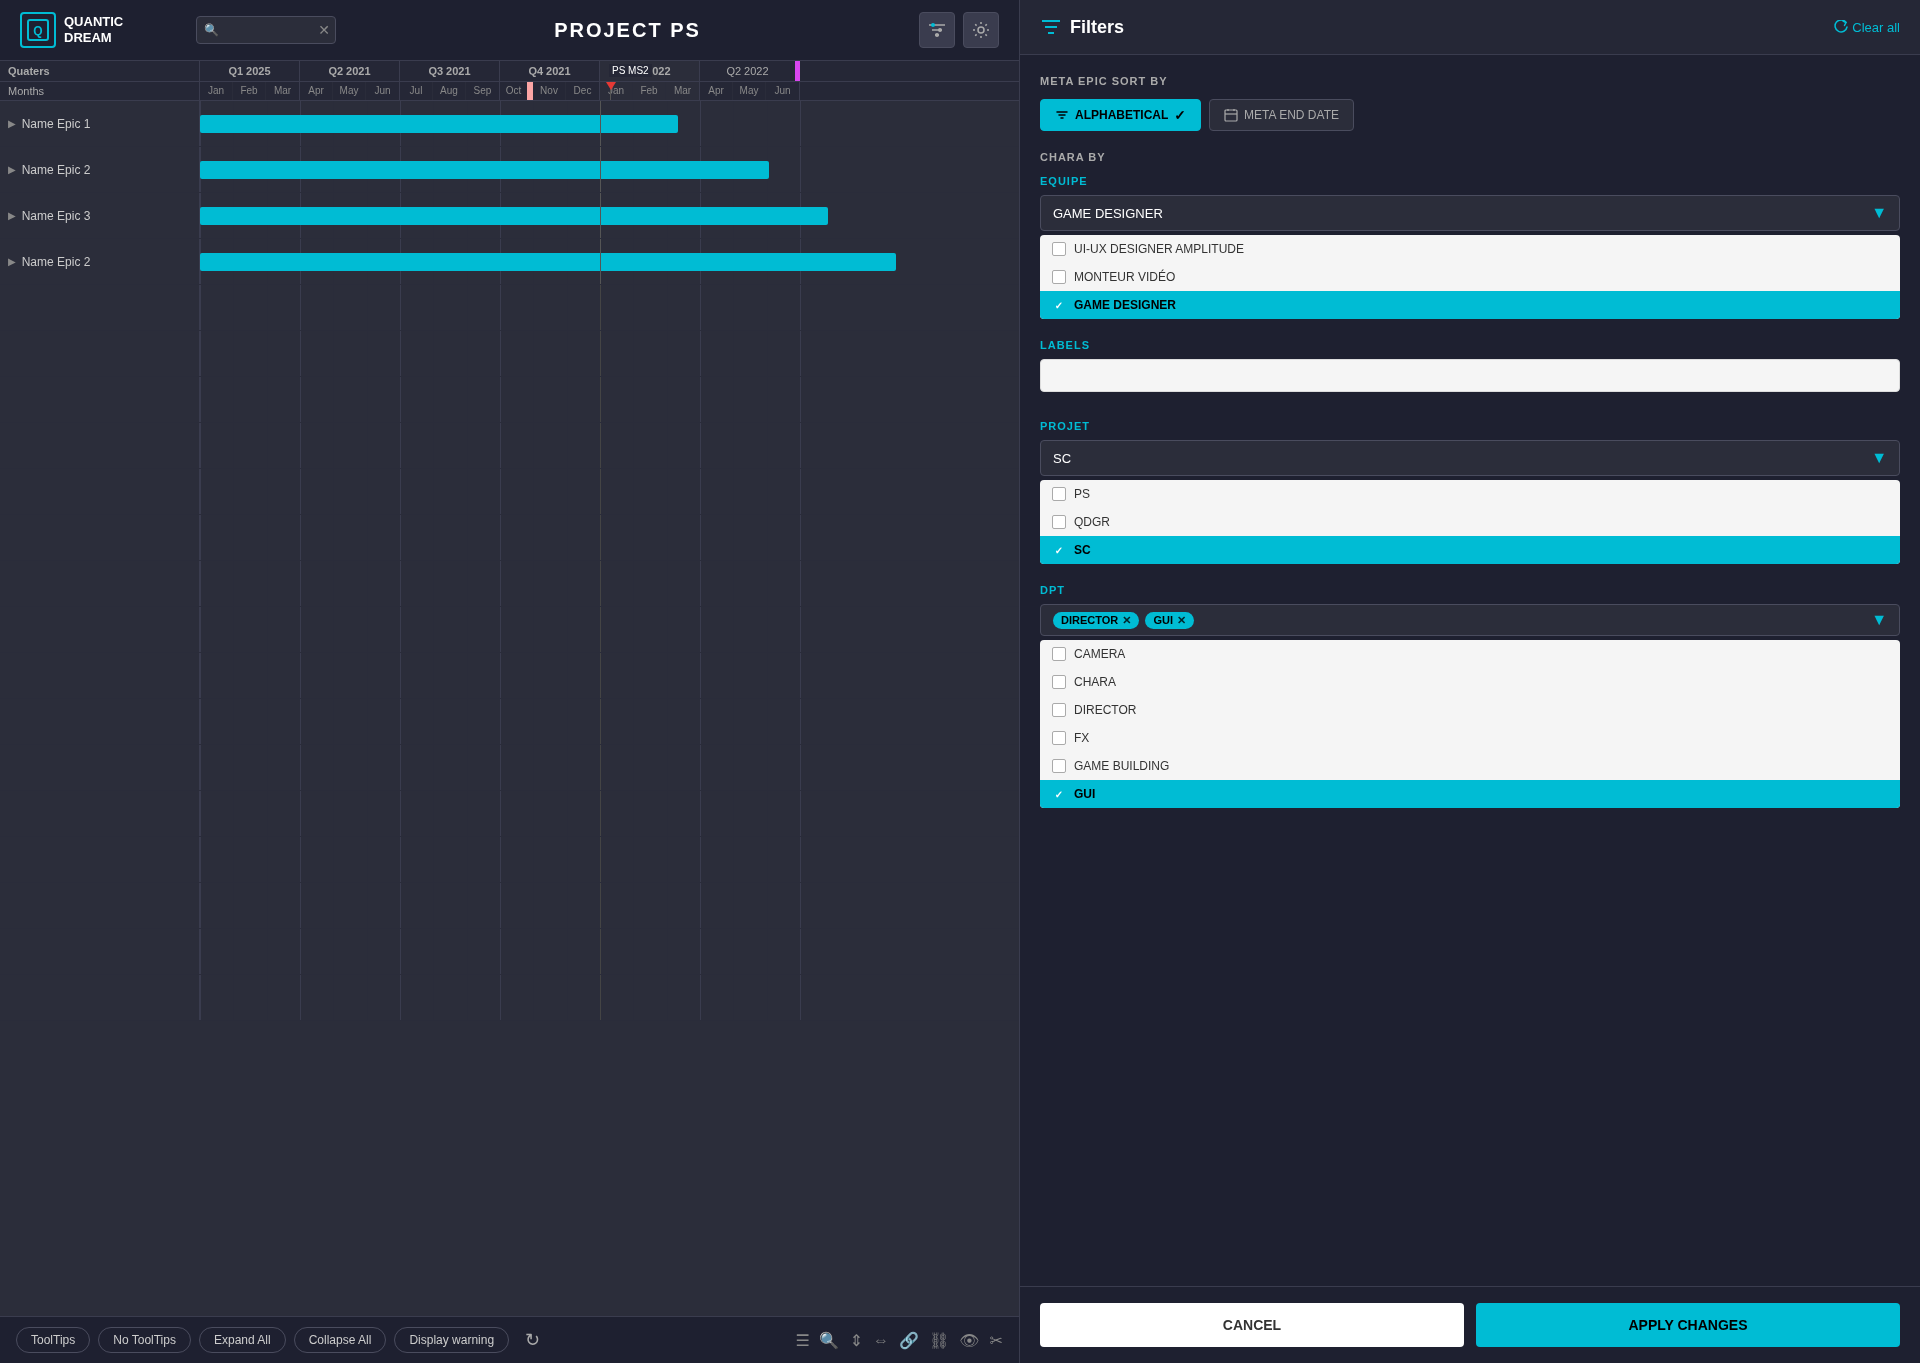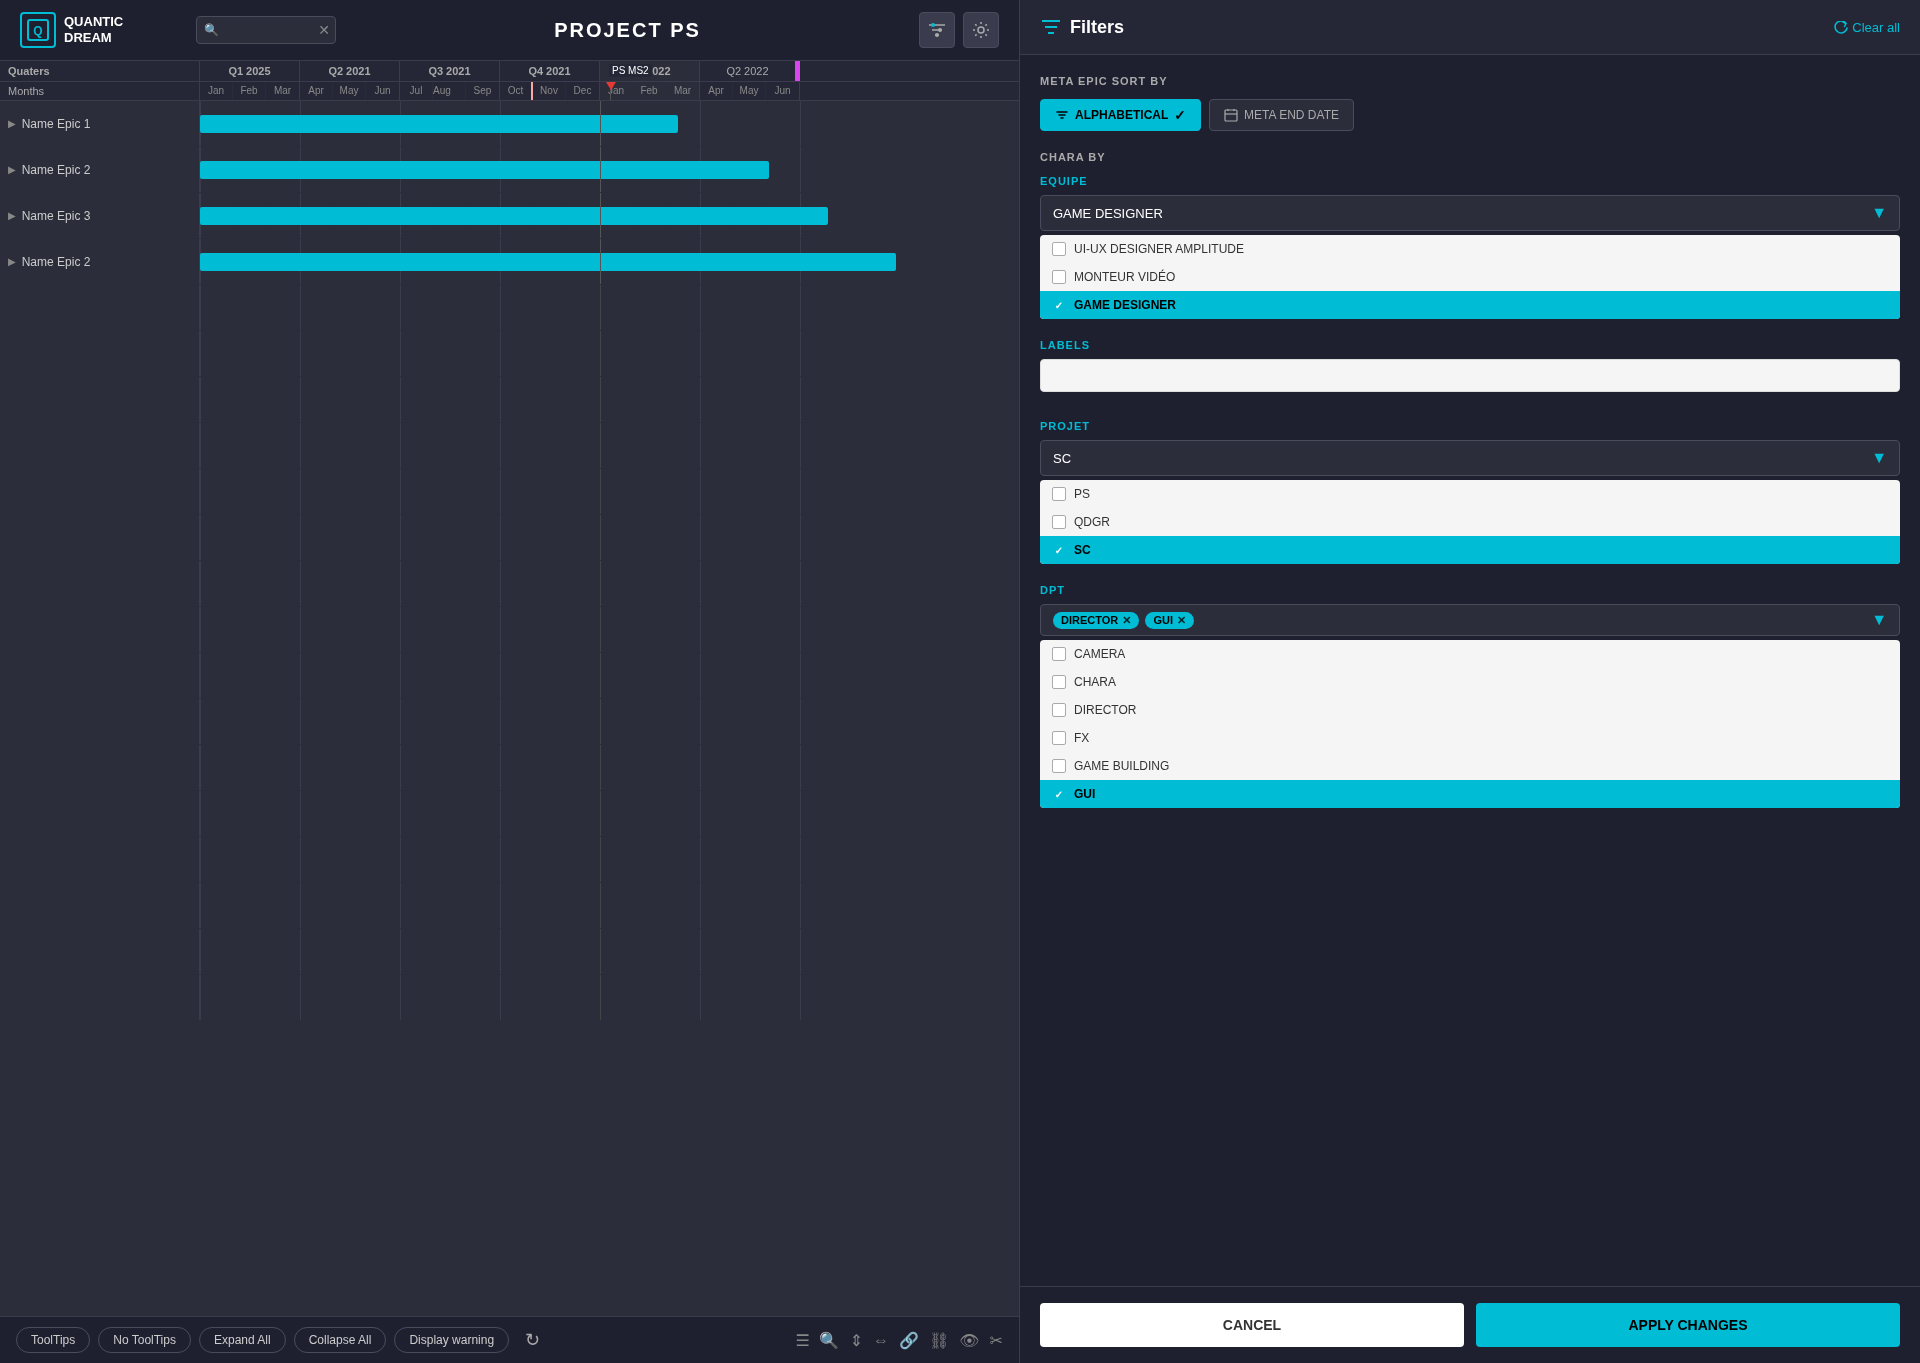--- a/index.html
+++ b/index.html
@@ -38,21 +38,21 @@
 
     
     .bottom-toolbar { background: #1e2030; border-top: 1px solid #3a3c4e; padding: 10px 16px; display: flex; align-items: center; gap: 8px; }
     .bottom-btn { background: transparent; border: 1px solid #4a4c5e; border-radius: 16px; color: #ccc; padding: 5px 14px; cursor: pointer; font-size: 12px; white-space: nowrap; }
     .bottom-icons { margin-left: auto; display: flex; gap: 10px; align-items: center; }
 
     
     .right-panel { width: 900px; background: #1e2030; display: flex; flex-direction: column; overflow-y: auto; }
     .filters-header { background: #252736; padding: 16px 20px; display: flex; align-items: center; justify-content: space-between; border-bottom: 1px solid #3a3c4e; position: sticky; top: 0; z-index: 10; }
     .filters-title { font-size: 18px; font-weight: bold; color: #fff; display: flex; align-items: center; gap: 8px; }
-    .clear-all { color: #00bcd4; cursor: pointer; font-size: 13px; display: flex; align-items: flex-end; gap: 4px; }
+    .clear-all { color: #00bcd4; cursor: pointer; font-size: 13px; display: flex; align-items: flex-start; gap: 4px; }
 
     .filters-body { padding: 20px; flex: 1; }
     .filter-section-title { font-size: 11px; color: #aaa; font-weight: bold; letter-spacing: 1px; margin-bottom: 12px; }
 
     
     .sort-buttons { display: flex; gap: 8px; margin-bottom: 20px; }
     .sort-btn { padding: 7px 14px; border-radius: 4px; font-size: 12px; cursor: pointer; display: flex; align-items: center; gap: 6px; border: 1px solid #4a4c5e; }
     .sort-btn.active { background: #00bcd4; border-color: #00bcd4; color: #000; font-weight: bold; }
     .sort-btn.inactive { background: #2b2d3a; color: #aaa; }
 
@@ -156,23 +156,23 @@
             <div style="position:absolute; top:0; left:-4px; width:0; height:0; border-left:5px solid transparent; border-right:5px solid transparent; border-top:8px solid #e53935;"></div>
           </div>
 
           <div style="width:33px; text-align:center; padding:3px 0; font-size:10px; color:#888; border-right:1px solid #2a2c3a;">Jan</div>
           <div style="width:33px; text-align:center; padding:3px 0; font-size:10px; color:#888; border-right:1px solid #2a2c3a;">Feb</div>
           <div style="width:34px; text-align:center; padding:3px 0; font-size:10px; color:#888; border-right:1px solid #3a3c4e;">Mar</div>
           <div style="width:33px; text-align:center; padding:3px 0; font-size:10px; color:#888; border-right:1px solid #2a2c3a;">Apr</div>
           <div style="width:33px; text-align:center; padding:3px 0; font-size:10px; color:#888; border-right:1px solid #2a2c3a;">May</div>
           <div style="width:34px; text-align:center; padding:3px 0; font-size:10px; color:#888; border-right:1px solid #3a3c4e;">Jun</div>
           <div style="width:33px; text-align:center; padding:3px 0; font-size:10px; color:#888; border-right:1px solid #2a2c3a;">Jul</div>
-          <div style="width:33px; text-align:left; padding:3px 0; font-size:10px; color:#888; border-right:1px solid #2a2c3a;">Aug</div>
+          <div style="width:33px; text-align:center; padding:3px 0; font-size:10px; color:#888; border-right:1px solid #2a2c3a;">Aug</div>
           <div style="width:34px; text-align:center; padding:3px 0; font-size:10px; color:#888; border-right:1px solid #3a3c4e;">Sep</div>
-          <div style="width:33px; text-align:center; padding:3px 0; font-size:10px; color:#888; border-right:2px solid #fca5a5;">Oct</div>
+          <div style="width:33px; text-align:center; padding:3px 0; font-size:10px; color:#888; border-right:6px solid #fca5a5;">Oct</div>
           <div style="width:33px; text-align:center; padding:3px 0; font-size:10px; color:#888; border-right:1px solid #2a2c3a;">Nov</div>
           <div style="width:34px; text-align:center; padding:3px 0; font-size:10px; color:#888; border-right:1px solid #3a3c4e;">Dec</div>
 
           <div style="width:33px; text-align:center; padding:3px 0; font-size:10px; color:#888; border-right:1px solid #2a2c3a; background:#2b2d3a;">Jan</div>
           <div style="width:33px; text-align:center; padding:3px 0; font-size:10px; color:#888; border-right:1px solid #2a2c3a; background:#2b2d3a;">Feb</div>
           <div style="width:34px; text-align:center; padding:3px 0; font-size:10px; color:#888; border-right:1px solid #3a3c4e; background:#2b2d3a;">Mar</div>
           <div style="width:33px; text-align:center; padding:3px 0; font-size:10px; color:#888; border-right:1px solid #2a2c3a;">Apr</div>
           <div style="width:33px; text-align:center; padding:3px 0; font-size:10px; color:#888; border-right:1px solid #2a2c3a;">May</div>
           <div style="width:34px; text-align:center; padding:3px 0; font-size:10px; color:#888; border-right:1px solid #3a3c4e;">Jun</div>
         </div>

